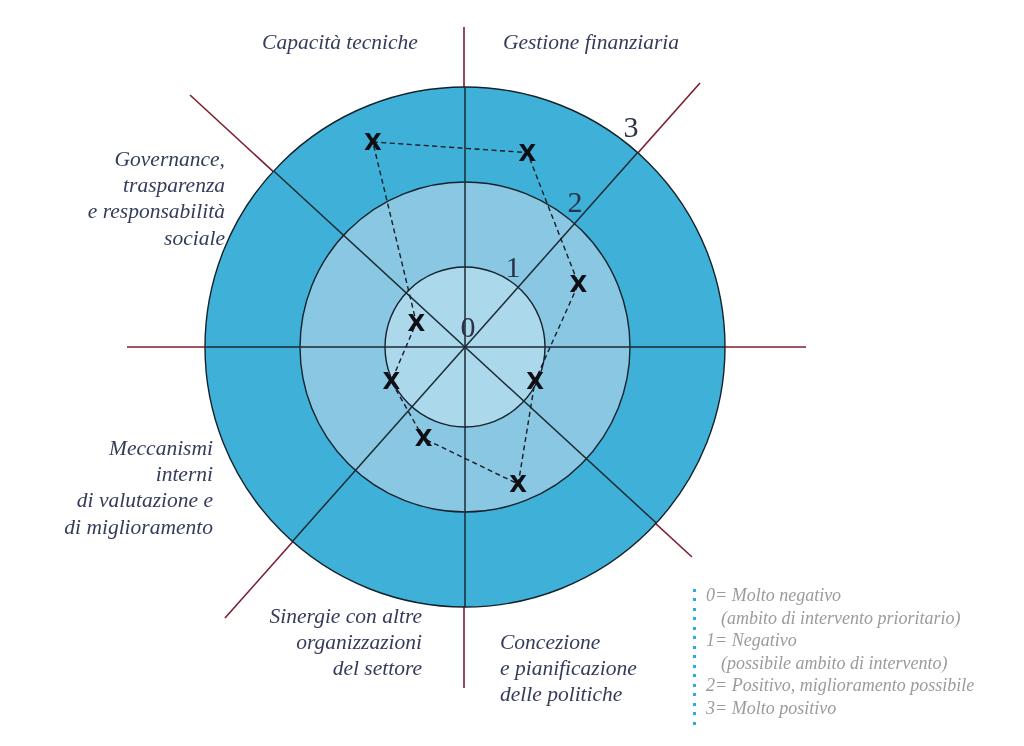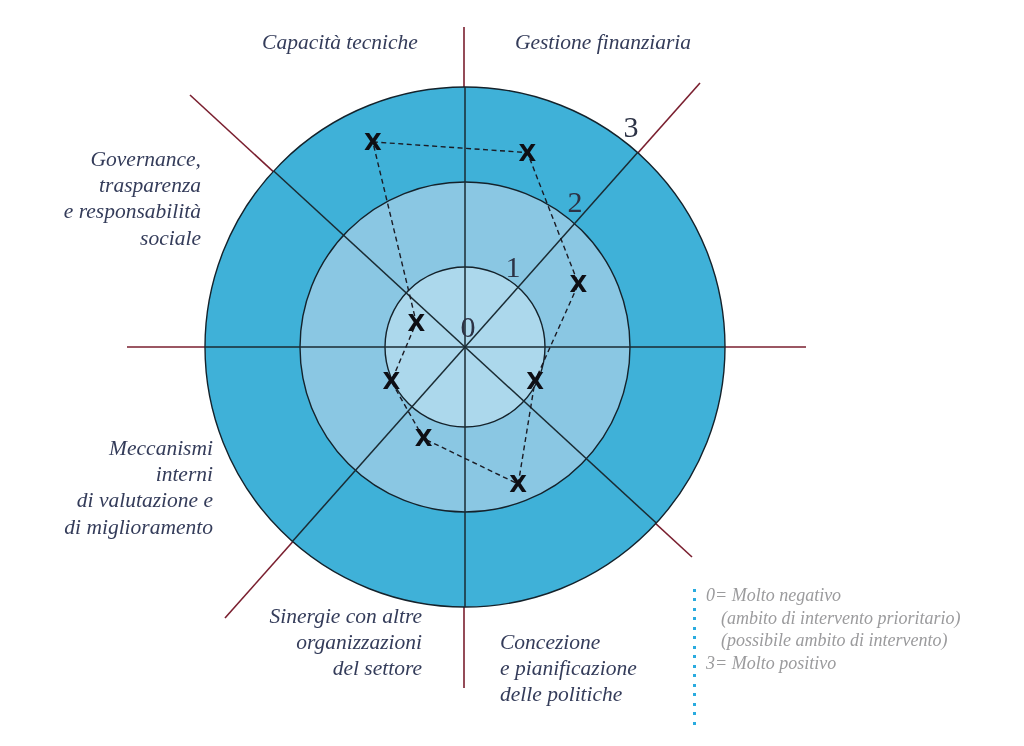--- a/index.html
+++ b/index.html
@@ -68,45 +68,47 @@
       <text x="391.30811383605" y="389.3630908621363" text-anchor="middle" fill="#0e0e14" font-family="&quot;DejaVu Sans&quot;, sans-serif" font-size="23" font-weight="bold">X</text>
       <text x="416.27306486343866" y="330.59936850822623" text-anchor="middle" fill="#0e0e14" font-family="&quot;DejaVu Sans&quot;, sans-serif" font-size="23" font-weight="bold">X</text>
       <text x="468" y="337" text-anchor="middle" fill="#2c3245" font-family="&quot;Liberation Serif&quot;, serif" font-size="30">0</text>
       <text x="513" y="277" text-anchor="middle" fill="#2c3245" font-family="&quot;Liberation Serif&quot;, serif" font-size="30">1</text>
       <text x="575" y="212" text-anchor="middle" fill="#2c3245" font-family="&quot;Liberation Serif&quot;, serif" font-size="30">2</text>
       <text x="631" y="137" text-anchor="middle" fill="#2c3245" font-family="&quot;Liberation Serif&quot;, serif" font-size="30">3</text>
     </svg>
 
   <div class="sector-label align-center" style="left:195px;top:29px;width:290px;">Capacità tecniche</div>
 
-  <div class="sector-label align-center" style="left:458px;top:29px;width:290px;">Gestione finanziaria</div>
+  <div class="sector-label align-center" style="left:446px;top:29px;width:290px;">Gestione finanziaria</div>
 
 
 
   <div class="sector-label" style="left:500px;top:629px;width:240px;">Concezione
 e pianificazione
 delle politiche</div>
 
   <div class="sector-label align-right" style="left:172px;top:603px;width:250px;">Sinergie con altre
 organizzazioni
 del settore</div>
 
   <div class="sector-label align-right" style="left:20px;top:435px;width:193px;">Meccanismi
 interni
 di valutazione e
 di miglioramento</div>
 
-  <div class="sector-label align-right" style="left:8px;top:146px;width:193px;">Governance,
+  <div class="sector-label align-right" style="left:32px;top:146px;width:193px;">Governance,
 trasparenza
 e responsabilità
 sociale</div>
 
   <div class="legend">
     <div class="legend-dots"></div>
     <div>
         <div class="legend-line">0= Molto negativo</div>
         <div class="legend-line indent">(ambito di intervento prioritario)</div>
+        <div class="legend-line">1= Negativo</div>
         <div class="legend-line indent">(possibile ambito di intervento)</div>
+        <div class="legend-line">2= Positivo, miglioramento possibile</div>
         <div class="legend-line">3= Molto positivo</div>
       </div>
   </div>
 
 </div>
 
 </body></html>

